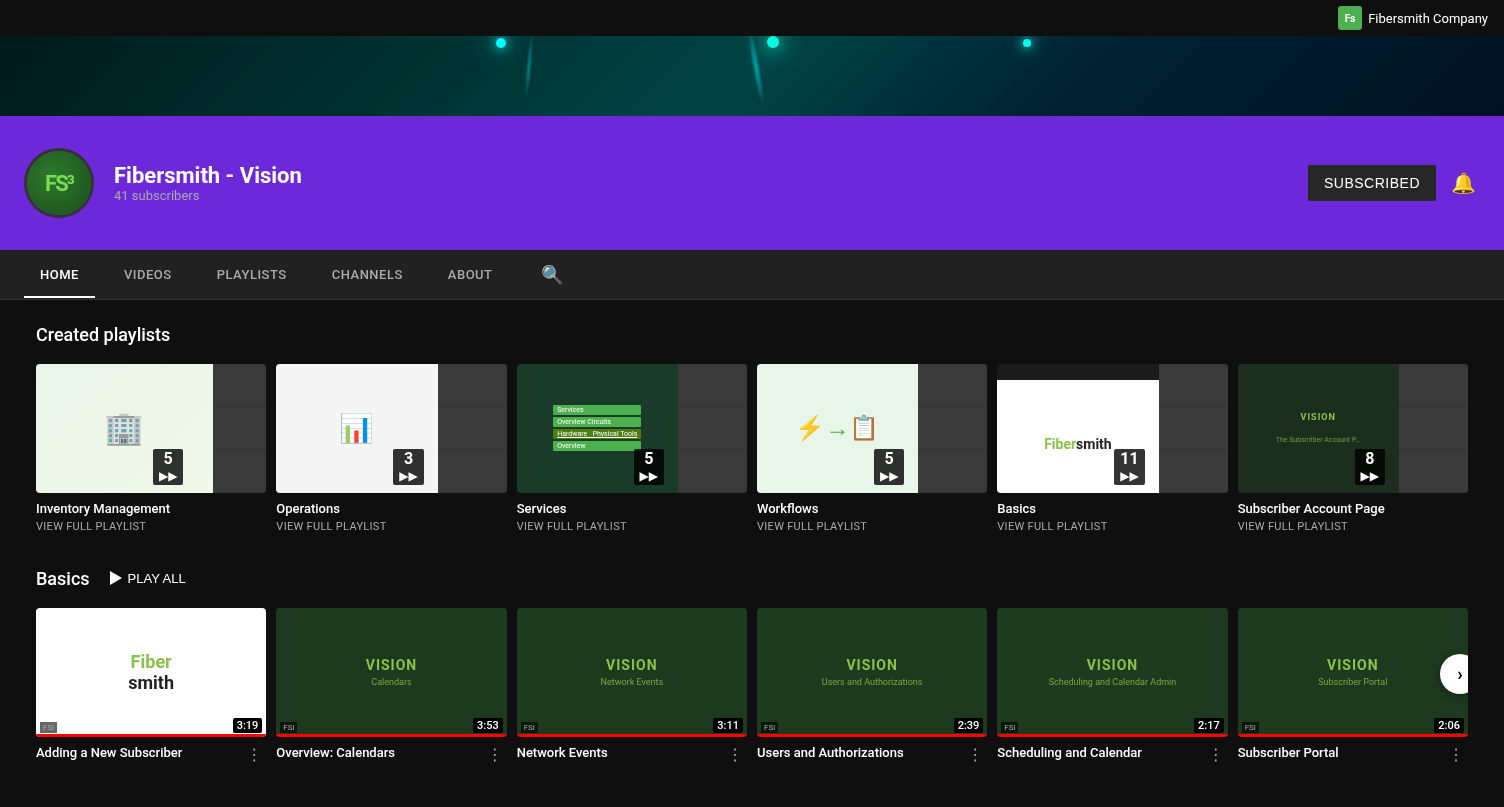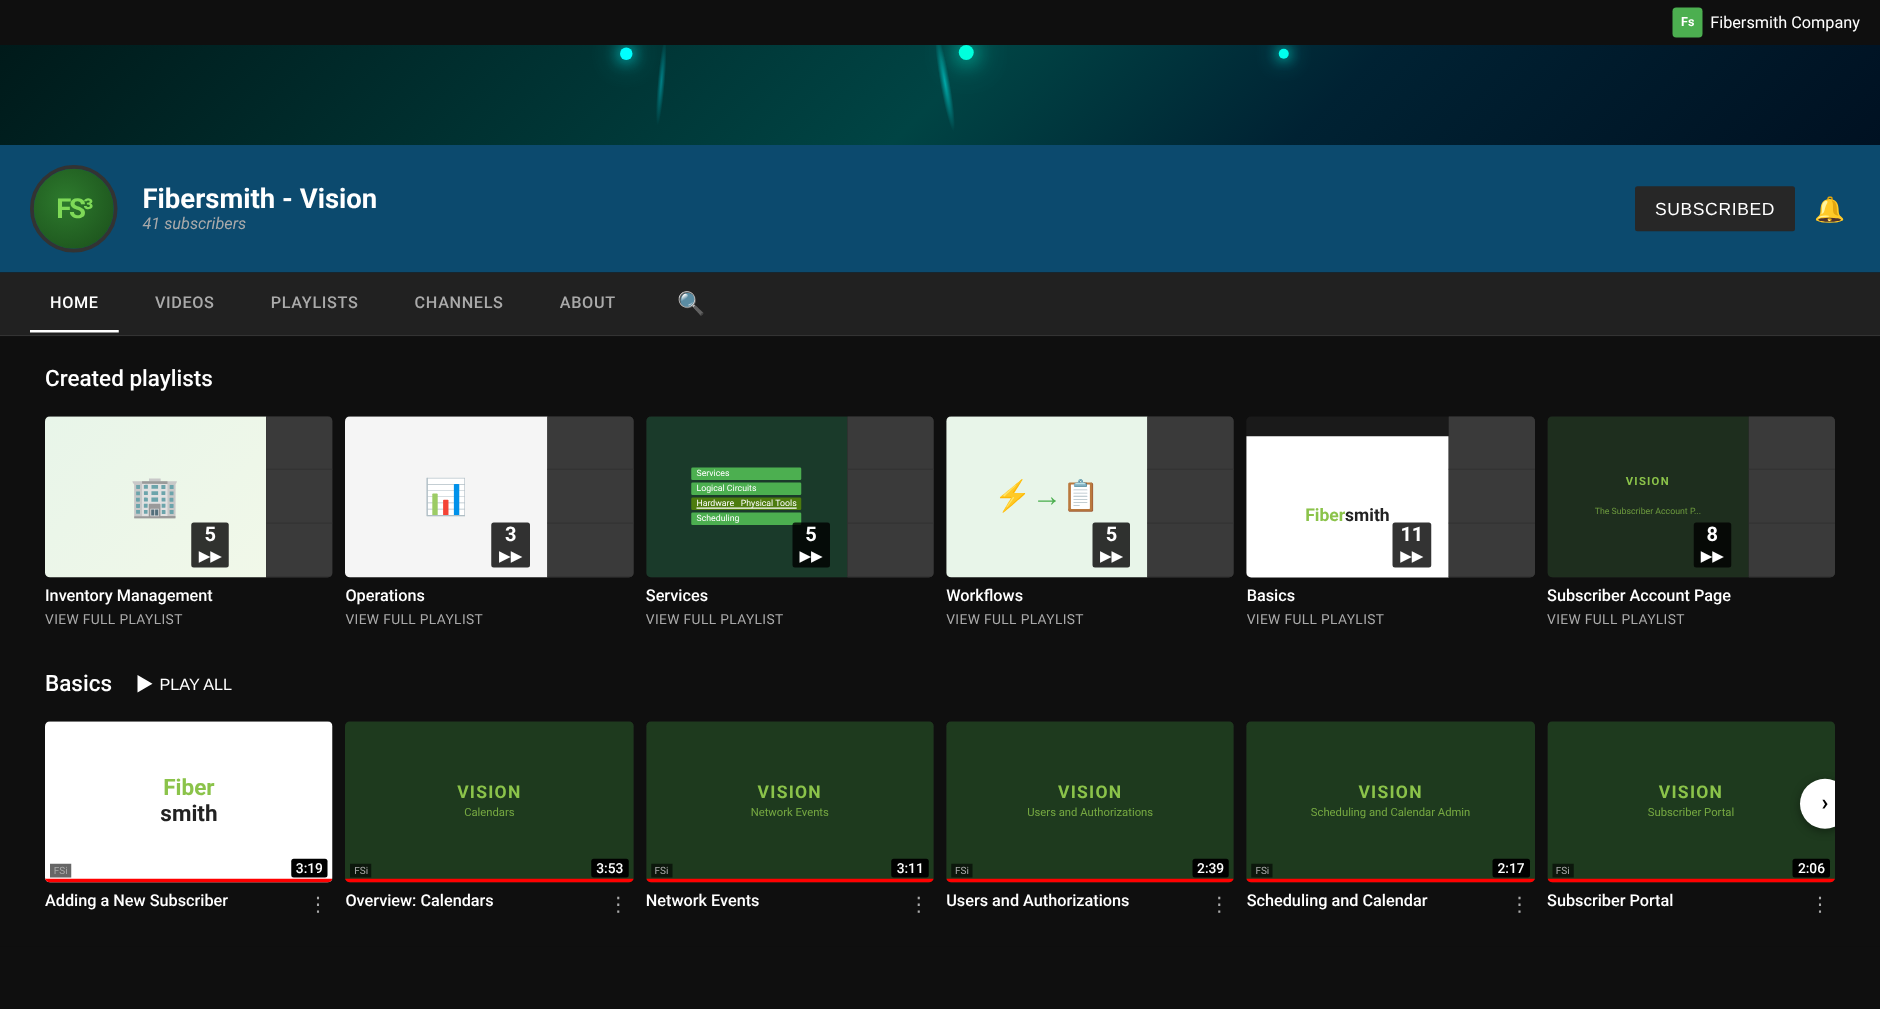--- a/index.html
+++ b/index.html
@@ -103,22 +103,22 @@
       left: 68%;
       width: 8px;
       height: 8px;
       border-radius: 50%;
       background: #00ffee;
       box-shadow: 0 0 10px #00ffee, 0 0 20px #00ffee;
     }
 
     
     .channel-header {
-      background: #0c4a6e;
-      padding: 16px 24px;
+      background: #6d28d9;
+      padding: 32px 24px;
       display: flex;
       align-items: center;
       justify-content: space-between;
     }
     .channel-info {
       display: flex;
       align-items: center;
       gap: 20px;
     }
     .channel-avatar {
@@ -146,21 +146,20 @@
     }
     .channel-text h1 {
       font-size: 22px;
       font-weight: 700;
       color: #fff;
     }
     .channel-text .subscribers {
       font-size: 13px;
       color: #aaa;
       margin-top: 0;
-      font-style: italic;
     }
     .channel-actions {
       display: flex;
       align-items: center;
       gap: 12px;
     }
     .subscribed-btn {
       background: #272727;
       color: #fff;
       border: none;
@@ -556,23 +555,23 @@
       <div class="playlist-title">Operations</div>
       <div class="playlist-link">VIEW FULL PLAYLIST</div>
     </div>
 
     <div class="playlist-card">
       <div class="playlist-thumb">
         <div class="playlist-thumb-inner">
           <div class="thumb-main" style="background:#1a3a2a;">
             <div style="display:flex;flex-direction:column;gap:2px;padding:4px;">
               <div style="background:#4caf50;color:#fff;font-size:7px;padding:1px 4px;border-radius:1px;">Services</div>
-              <div style="background:#4caf50;color:#fff;font-size:7px;padding:1px 4px;border-radius:1px;">Logical Circuits</div>
+              <div style="background:#4caf50;color:#fff;font-size:7px;padding:1px 4px;border-radius:1px;">Overview Circuits</div>
               <div style="background:#4d7c0f;color:#fff;font-size:7px;padding:1px 4px;border-radius:1px;text-decoration:underline;">Hardware &nbsp; Physical Tools</div>
-              <div style="background:#4caf50;color:#fff;font-size:7px;padding:1px 4px;border-radius:1px;">Scheduling</div>
+              <div style="background:#4caf50;color:#fff;font-size:7px;padding:1px 4px;border-radius:1px;">Overview</div>
             </div>
           </div>
           <div class="thumb-stack">
             <div class="thumb-stack-item"></div>
             <div class="thumb-stack-item"></div>
             <div class="thumb-stack-item"></div>
           </div>
         </div>
         <div class="playlist-count">
           <span class="count-num">5</span>

